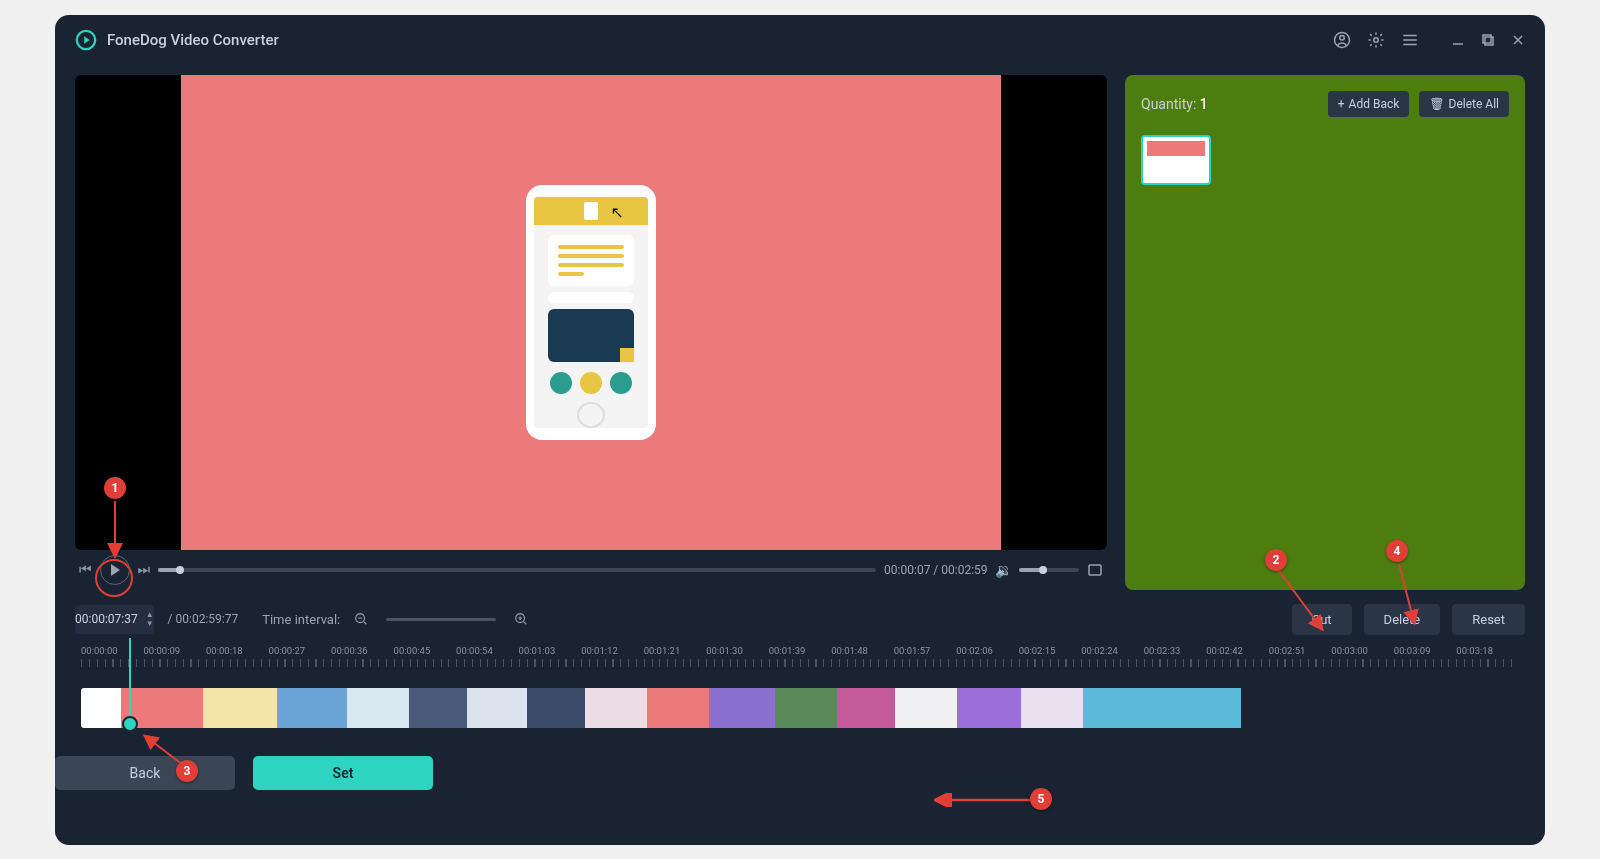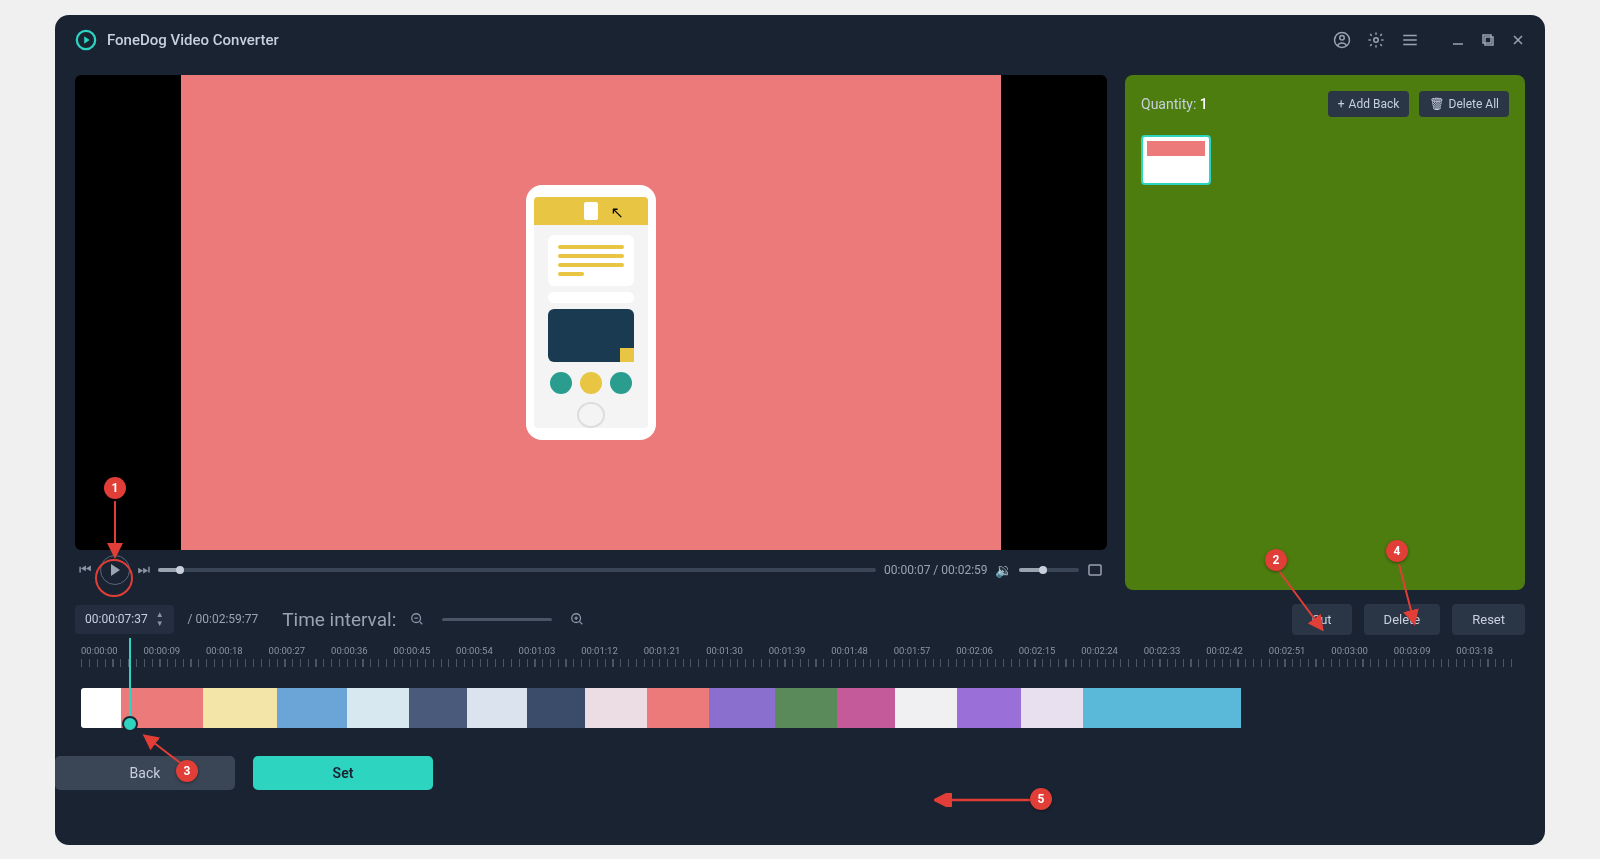--- a/index.html
+++ b/index.html
@@ -45,26 +45,26 @@
 .vol-handle { position:absolute; left:40%; top:50%; transform:translate(-50%,-50%); width:8px; height:8px; background:#c8d0de; border-radius:50%; }
 .right { width:400px; }
 .right-panel { background:#4d7c0f; border-radius:8px; padding:16px; height:515px; }
 .rp-header { display:flex; align-items:center; gap:10px; }
 .qty { color:#c8d0de; font-size:14px; }
 .qty-num { color:#fff; font-weight:500; }
 .rp-btn { background:#2a3545; color:#c8d0de; border:none; padding:6px 10px; border-radius:4px; font-size:12px; cursor:pointer; display:flex; align-items:center; gap:4px; }
 .thumb { width:70px; height:50px; background:#fff; border:2px solid #2dd4bf; border-radius:4px; margin-top:18px; position:relative; }
 .thumb-inner { position:absolute; inset:4px; background:linear-gradient(to bottom,#ec7a7a 0%,#ec7a7a 40%,#fff 40%,#fff 100%); }
 .time-row { display:flex; align-items:center; padding:14px 20px 10px 20px; gap:14px; }
-.time-box { background:#252e40; padding:6px 10px; border-radius:4px; display:flex; align-items:center; gap:8px; }
+.time-box { background:#252e40; padding:6px 0; border-radius:4px; display:flex; align-items:center; gap:8px; }
 .time-val { color:#c8d0de; font-size:12px; }
 .spin { display:flex; flex-direction:column; gap:1px; }
 .spin-arrow { color:#8a94a4; font-size:8px; line-height:8px; cursor:pointer; }
 .dur { color:#9aa3b0; font-size:12px; }
-.ti-label { color:#9aa3b0; font-size:19px; margin-left:10px; }
+.ti-label { color:#9aa3b0; font-size:13px; margin-left:10px; }
 .zoom-track { flex:0 0 110px; height:3px; background:#4a5566; border-radius:2px; position:relative; margin:0 4px; }
 .cut-btns { margin-left:auto; display:flex; gap:12px; }
 .cut-btn { background:#2a3545; color:#c8d0de; border:none; padding:8px 20px; border-radius:4px; font-size:13px; cursor:pointer; }
 .ruler { padding:0 26px; position:relative; }
 .ruler-ticks { display:flex; justify-content:space-between; position:relative; }
 .ruler-tick { flex:1; color:#8a94a0; font-size:9.5px; position:relative; }
 .ruler-tick::after { content:""; position:absolute; left:0; top:14px; width:100%; height:8px; background:repeating-linear-gradient(to right,#4a5566 0,#4a5566 1px,transparent 1px,transparent 12.5%); }
 .timeline-wrap { padding:32px 26px 0 26px; position:relative; }
 .timeline { height:40px; display:flex; border-radius:3px; overflow:hidden; width:1260px; }
 .tl-seg { height:100%; flex:0 0 auto; }

